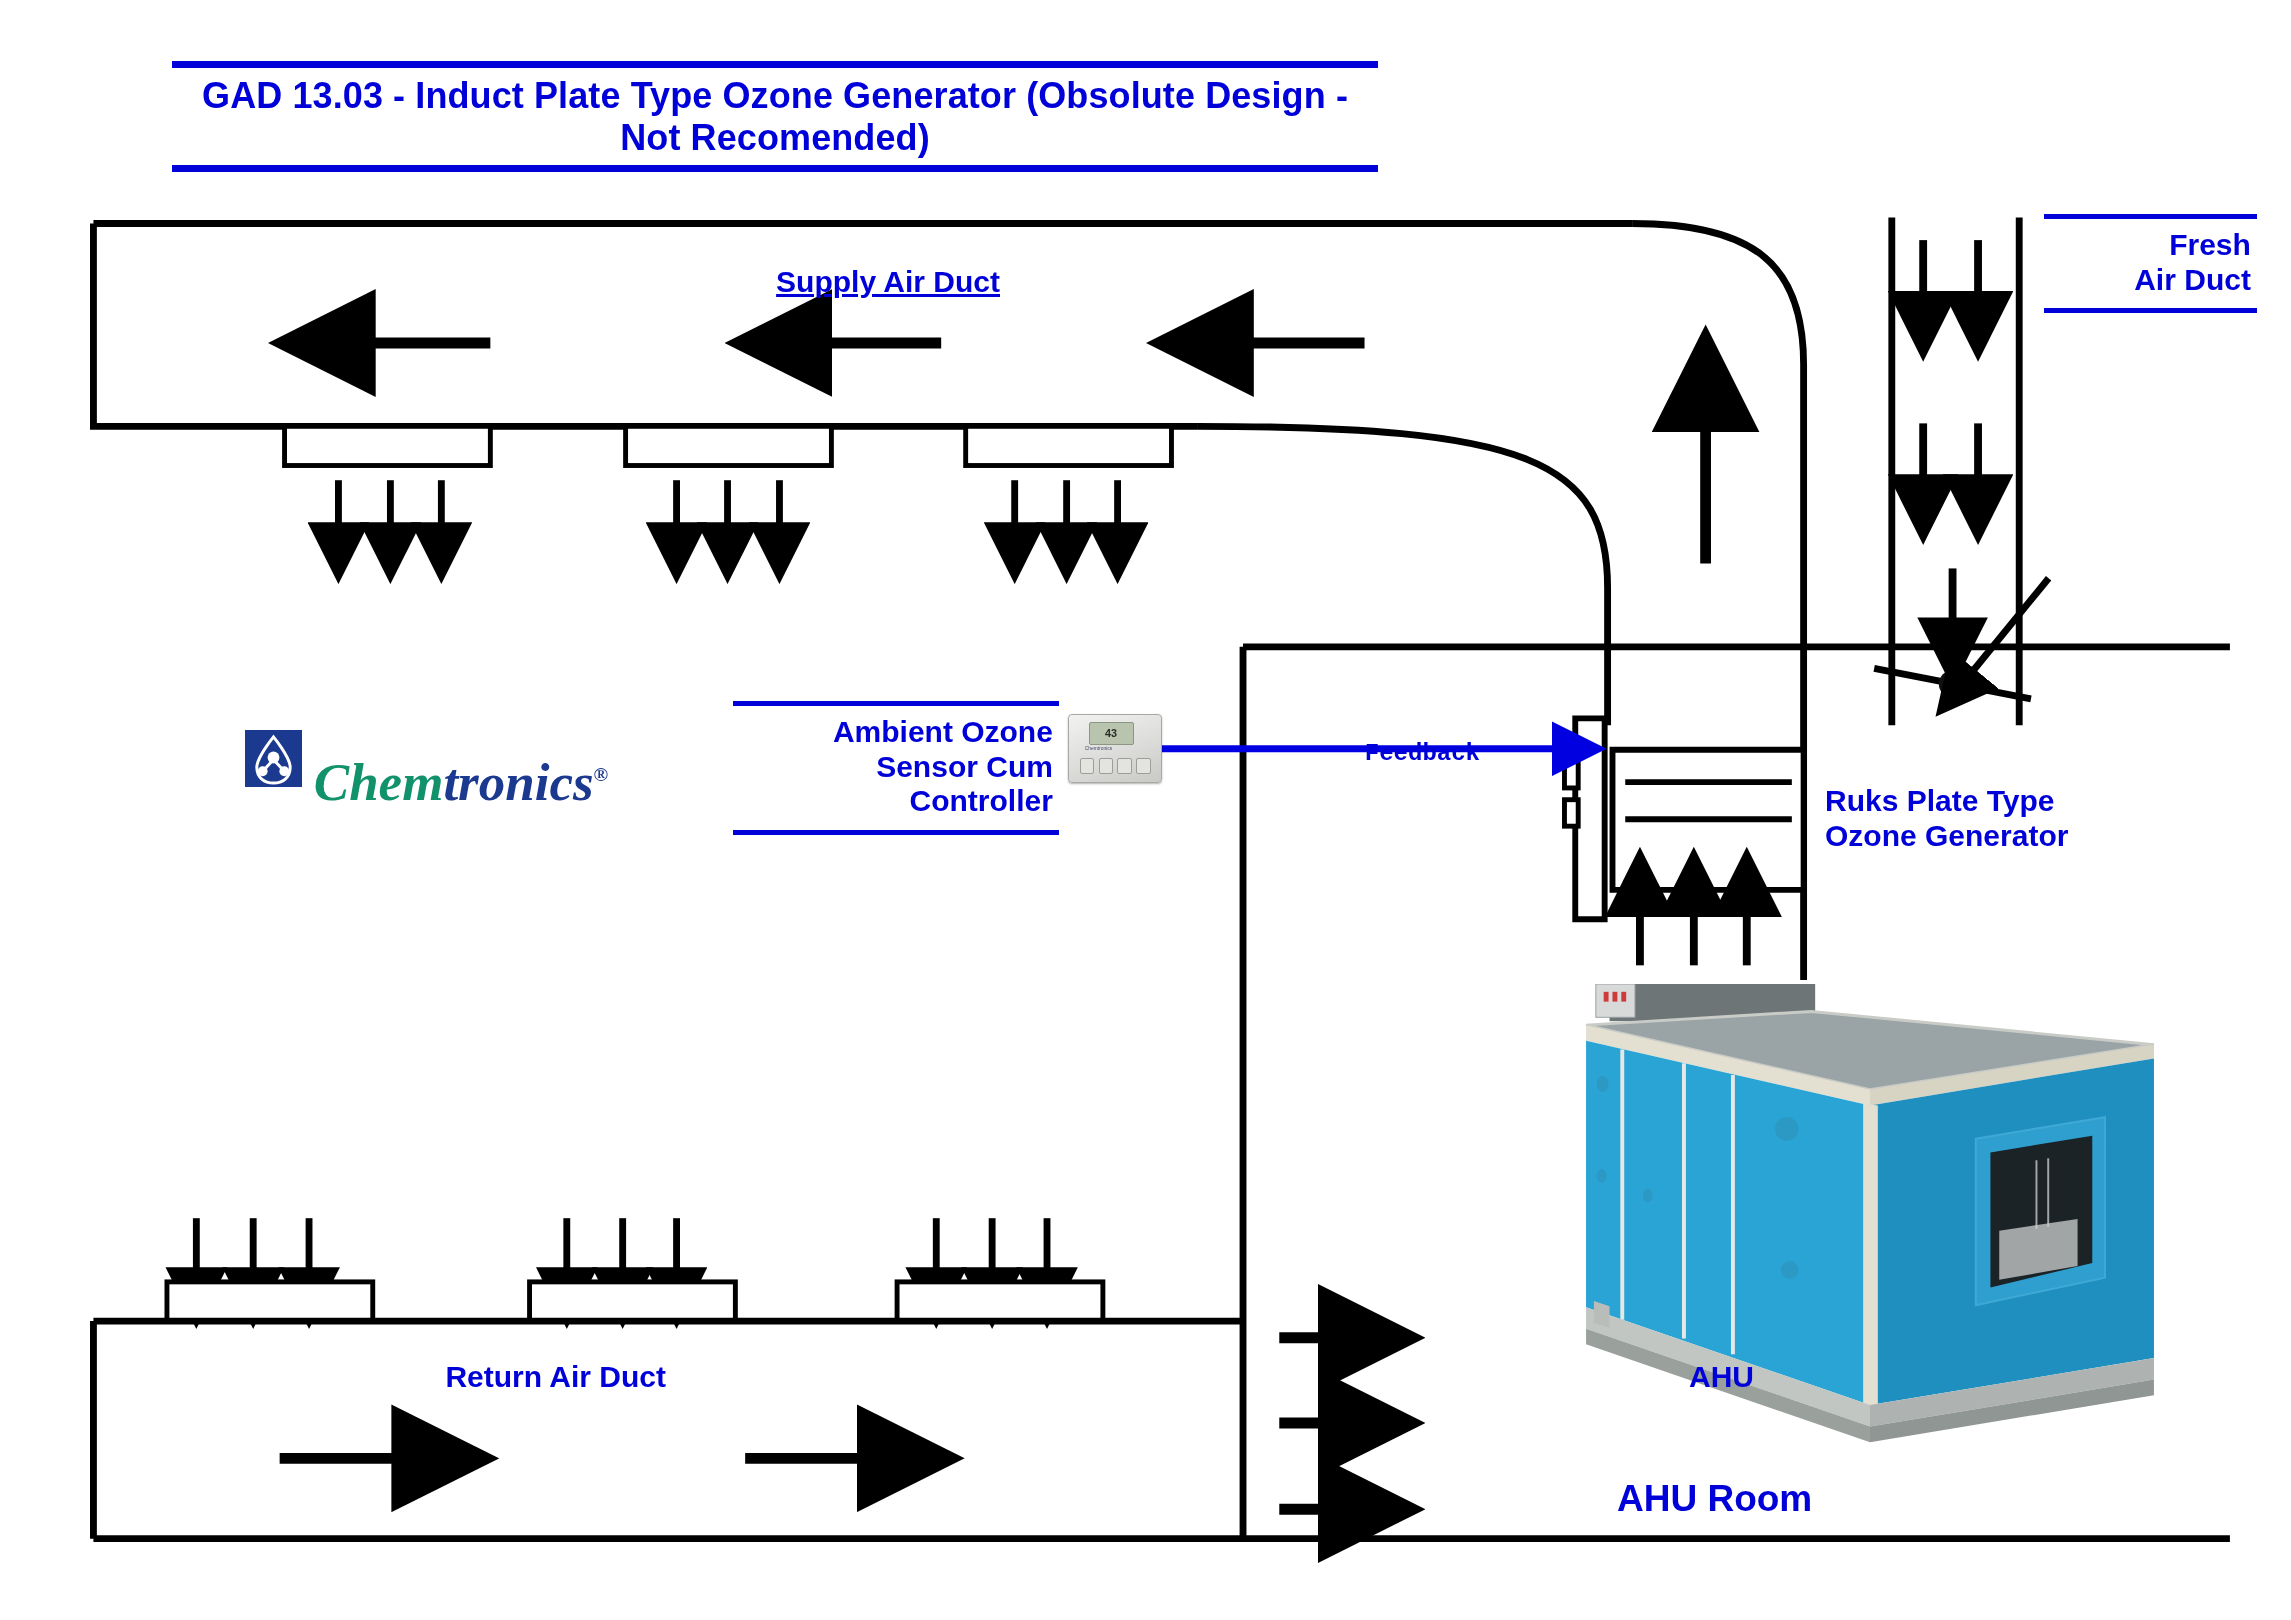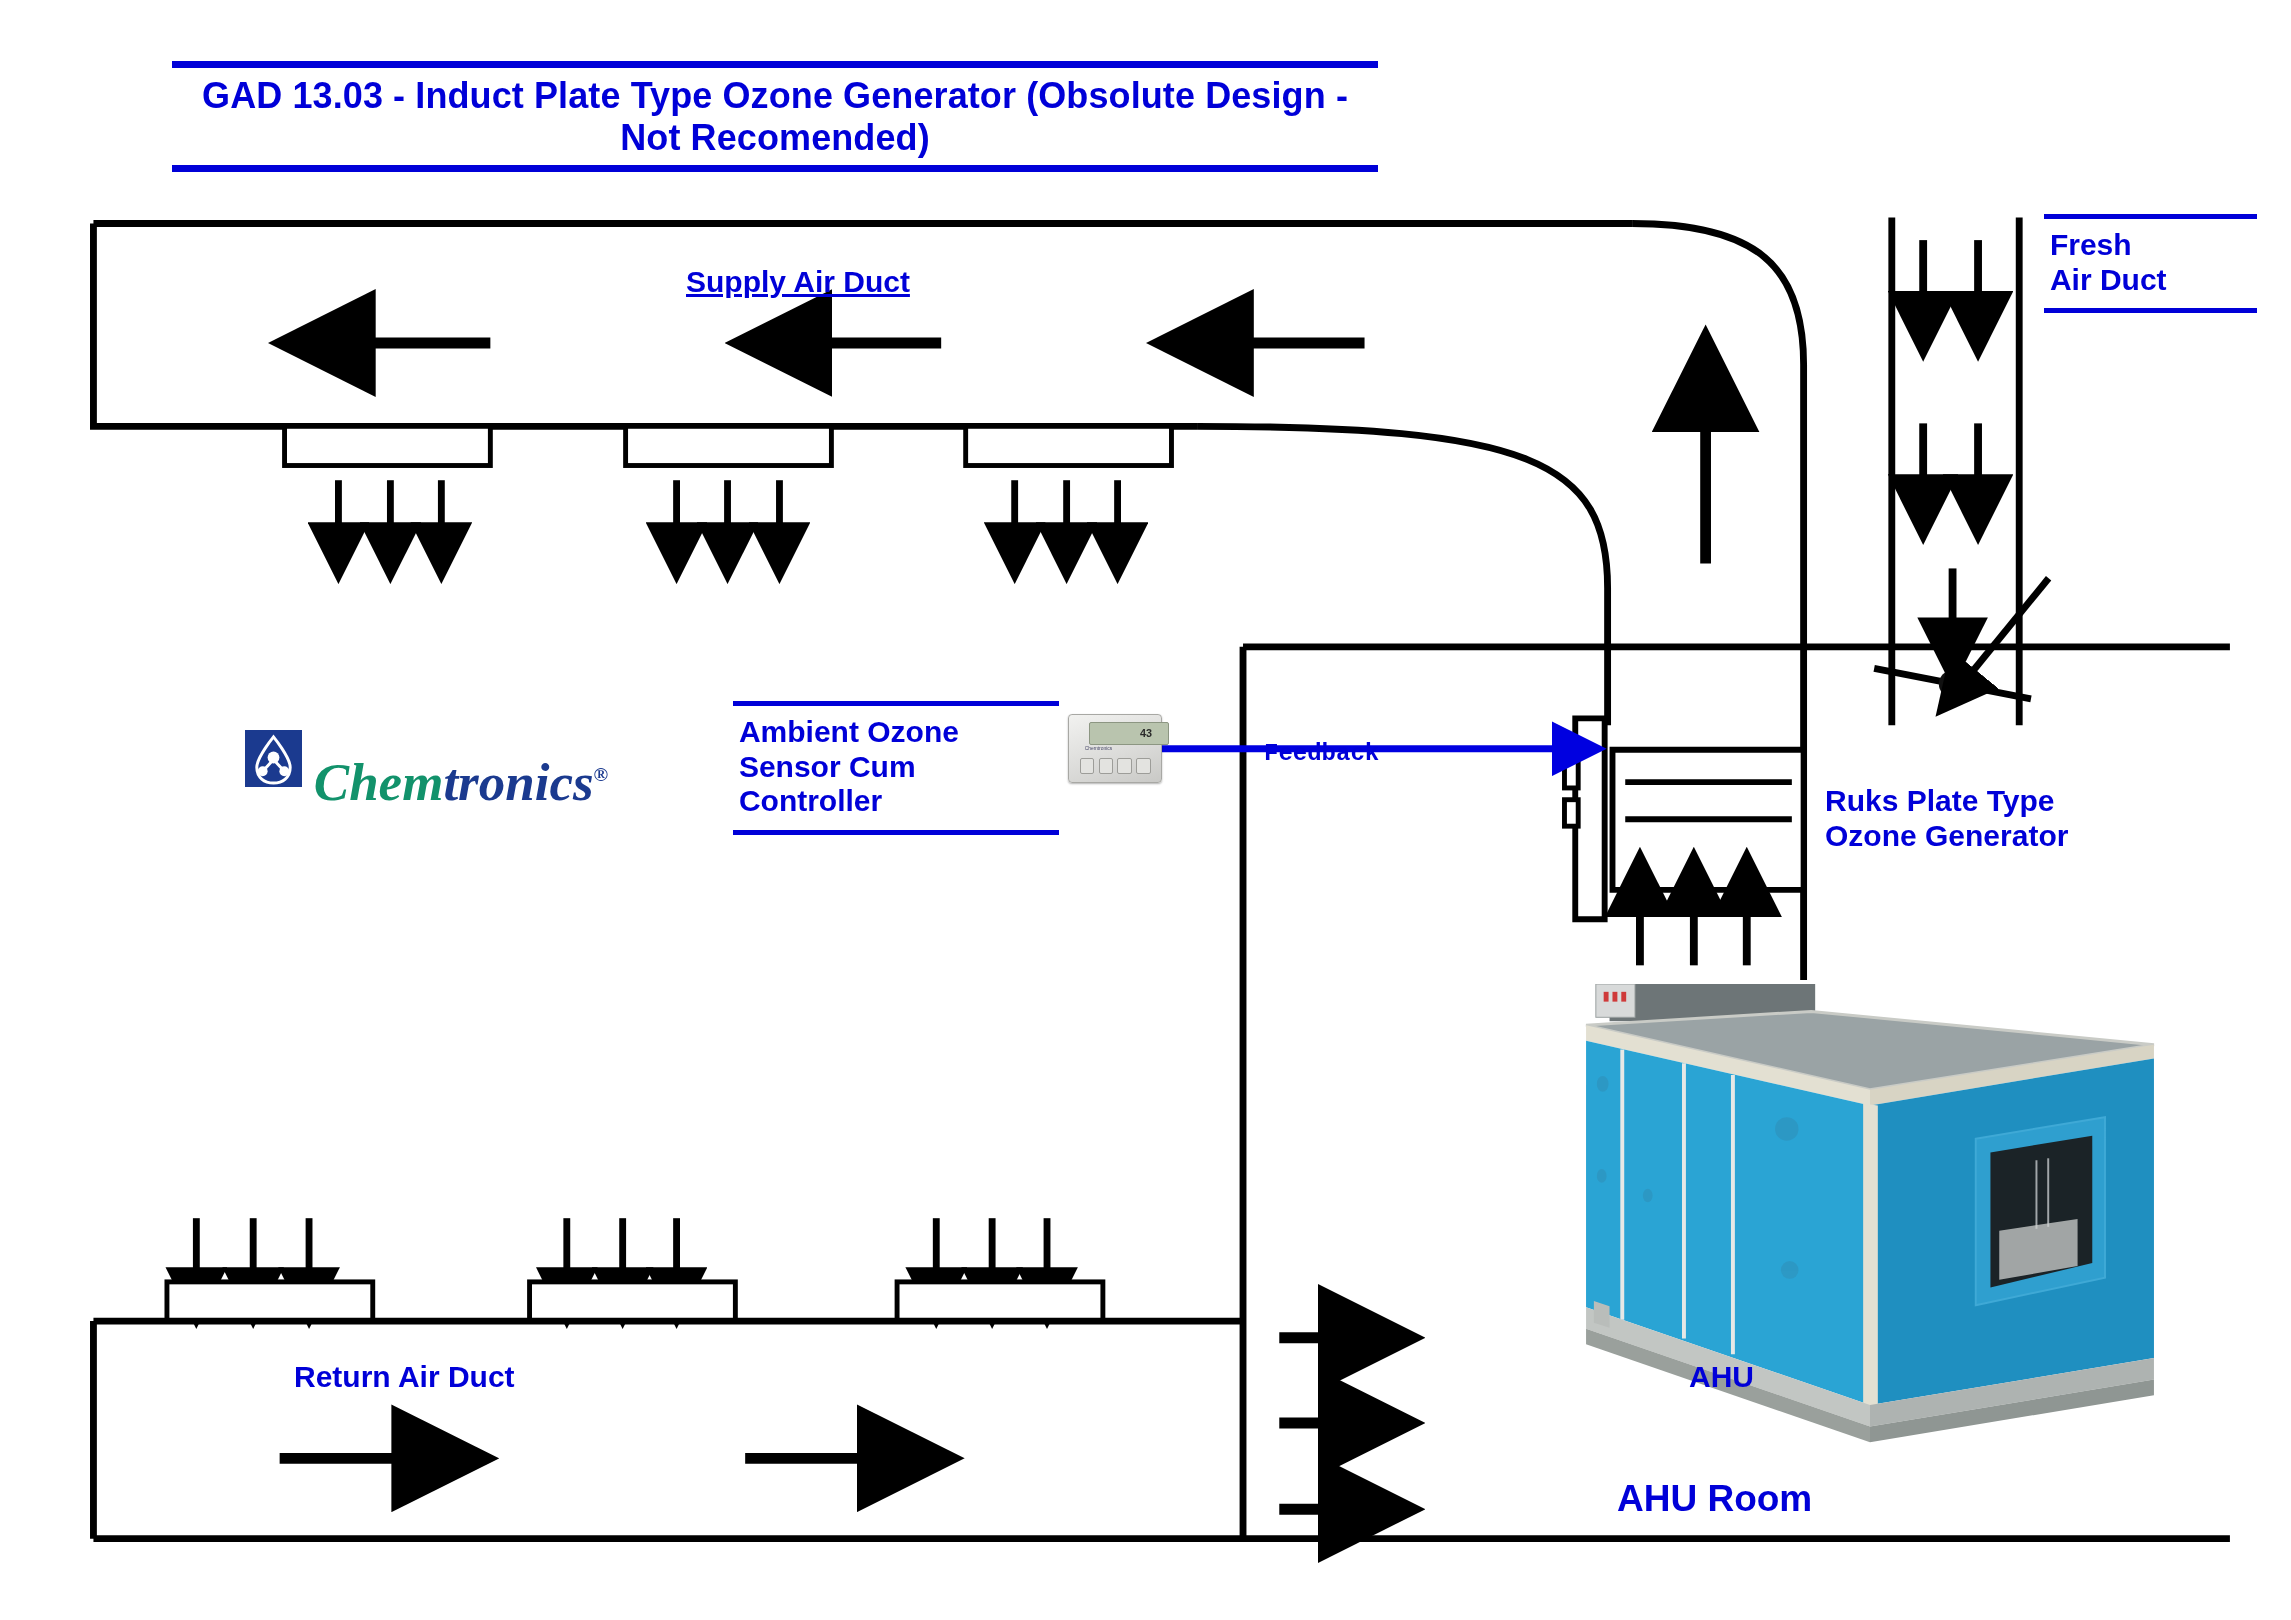--- a/index.html
+++ b/index.html
@@ -2,21 +2,21 @@
 <html><head>
 <meta charset="utf-8">
 <style>
   html,body{margin:0;padding:0;background:#ffffff;}
   body{width:2292px;height:1620px;position:relative;overflow:hidden;
        font-family:"Liberation Sans", sans-serif;}
   .stage{position:absolute;left:0;top:0;width:2284px;height:1620px;}
   svg.layer{position:absolute;left:0;top:0;width:2292px;height:1620px;}
 
   .lbl{position:absolute;color:#0000d8;font-weight:bold;
-       font-family:"Liberation Sans", sans-serif;text-align:left;
+       font-family:"Liberation Sans", sans-serif;text-align:right;
        line-height:1.16;white-space:pre-line;}
 
   .title-wrap{position:absolute;left:172px;top:61px;width:1206px;text-align:center;}
   .title-rule{height:6.9px;background:#0000d8;width:100%;}
   .title-text{color:#0000d8;font-weight:bold;font-size:36px;padding:6.9px 0 5.9px 0;
               font-family:"Liberation Sans", sans-serif;letter-spacing:0.1px;}
 
   .ruled{border-top:5.9px solid #0000d8;border-bottom:5.9px solid #0000d8;
          padding:8.8px 5.9px 10.8px 5.9px;}
 
@@ -30,21 +30,21 @@
   .lg-blue{color:#1b3a8f;}
   .lg-reg{font-size:19.6px;vertical-align:super;color:#1b3a8f;font-style:normal;}
 
   
   .tstat{position:absolute;left:1068px;top:714px;width:92px;height:67px;
          background:linear-gradient(160deg,#f2f2f0 0%,#dcdcda 55%,#c9c9c6 100%);
          border:1px solid #a8a8a4;border-radius:3.9px;box-shadow:0 1px 2px rgba(0,0,0,.3);}
   .tstat-lcd{position:absolute;left:19.6px;top:6.9px;width:43px;height:21.6px;
              background:#b9c4ae;border:1px solid #8c9682;border-radius:2px;
              color:#2a2a2a;font-size:10.8px;font-weight:bold;text-align:center;
-             line-height:21.6px;font-family:"Liberation Sans", sans-serif;padding-left:35px;}
+             line-height:21.6px;font-family:"Liberation Sans", sans-serif;}
   .tstat-brand{position:absolute;left:15.7px;top:31px;font-size:4.9px;color:#4a4a6a;
                font-family:"Liberation Sans", sans-serif;}
   .tstat-btns{position:absolute;left:10.8px;top:43px;width:71px;display:flex;
               justify-content:space-between;}
   .tstat-btns i{display:block;width:12.7px;height:13.7px;background:#e3e3e0;
                 border:1px solid #9d9d99;border-radius:2px;}
 
   
   .ahu{position:absolute;left:1576px;top:984px;width:588px;height:470px;}
 </style>

